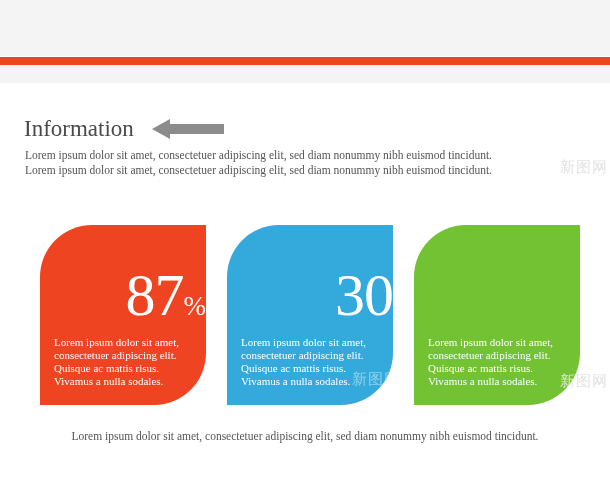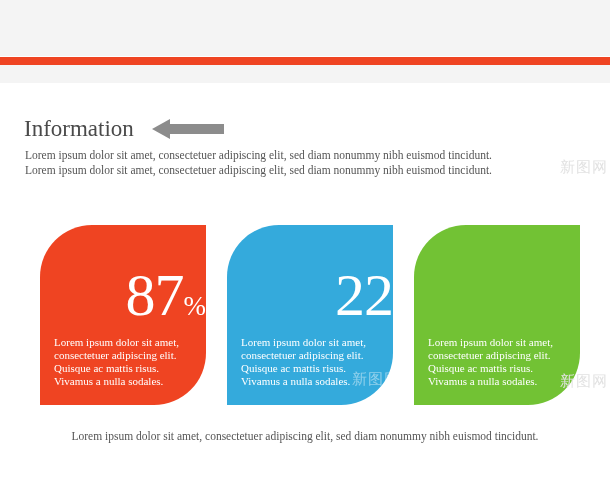--- a/index.html
+++ b/index.html
@@ -201,21 +201,21 @@
 
     <div class="card c0">
       <div class="pct">
         <span class="num">87</span><span class="sym">%</span>
       </div>
       <div class="card-body">Lorem ipsum dolor sit amet, consectetuer adipiscing elit. Quisque ac mattis risus. Vivamus a nulla sodales.</div>
     </div>
 
     <div class="card c1">
       <div class="pct">
-        <span class="num">22</span><span class="sym"></span>
+        <span class="num">30</span><span class="sym"></span>
       </div>
       <div class="card-body">Lorem ipsum dolor sit amet, consectetuer adipiscing elit. Quisque ac mattis risus. Vivamus a nulla sodales.</div>
     </div>
 
     <div class="card c2">
       <div class="card-body">Lorem ipsum dolor sit amet, consectetuer adipiscing elit. Quisque ac mattis risus. Vivamus a nulla sodales.</div>
     </div>
 
   </div>
 

